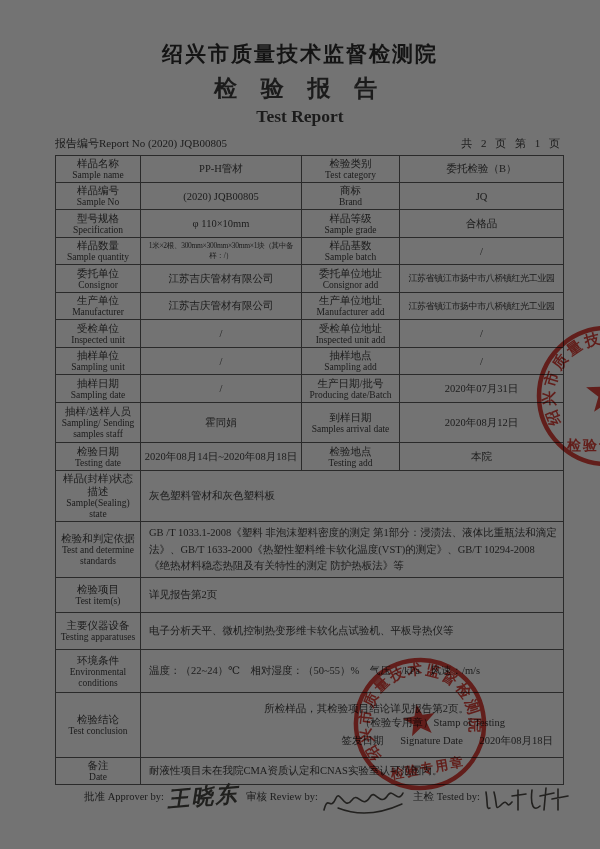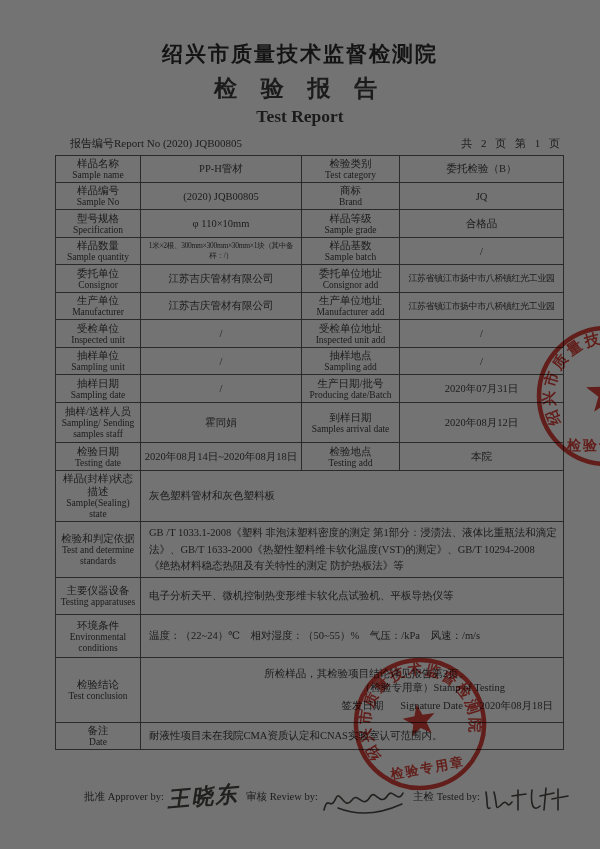--- a/index.html
+++ b/index.html
@@ -8,21 +8,21 @@
   .page { position:relative; width:600px; height:849px; background:#737373; overflow:hidden; }
 
   
   .hdr { text-align:center; padding-top:40px; }
   .t-zh { font-size:21px; font-weight:bold; letter-spacing:2px; color:#141414; }
   .t-en { font-size:14.5px; font-weight:bold; margin-top:7px; }
   .t-rzh { font-size:23px; font-weight:bold; letter-spacing:9px; margin-top:5px; }
   .t-ren { font-size:17.5px; font-weight:bold; margin-top:2px; }
 
   .meta { display:flex; justify-content:space-between; align-items:flex-end;
-          margin:9px 37px 0 70px; font-size:11px; }
+          margin:9px 37px 0 55px; font-size:11px; }
   .meta-right { letter-spacing:3px; }
 
   
   table { border-collapse:collapse; margin:4px 0 0 55px; width:508px; table-layout:fixed; }
   td { border:1px solid #2a2a2a; font-size:10.5px; text-align:center; vertical-align:middle;
        overflow:hidden; padding:1px 2px; }
   tr.h27{height:27px} tr.h28{height:28px} tr.h34{height:34px} tr.h40{height:40px}
   tr.h53{height:53px} tr.h35{height:35px} tr.h37{height:37px} tr.h43{height:43px}
   tr.h65{height:65px}
   td.lbl .zh { display:block; font-size:10.5px; line-height:1.25; }
@@ -220,20 +220,27 @@
           </td>
       <td class="val wide" colspan="3">灰色塑料管材和灰色塑料板</td>
     </tr>
     <tr class="h53">
       <td class="lbl">
             <span class="zh">检验和判定依据</span>
             <span class="en">Test and determine standards</span>
           </td>
       <td class="val wide stds" colspan="3">GB /T 1033.1-2008《塑料 非泡沫塑料密度的测定 第1部分：浸渍法、液体比重瓶法和滴定法》、GB/T 1633-2000《热塑性塑料维卡软化温度(VST)的测定》、GB/T 10294-2008 《绝热材料稳态热阻及有关特性的测定 防护热板法》等</td>
     </tr>
+    <tr class="h35">
+      <td class="lbl">
+            <span class="zh">检验项目</span>
+            <span class="en">Test item(s)</span>
+          </td>
+      <td class="val wide" colspan="3">详见报告第2页</td>
+    </tr>
     <tr class="h37">
       <td class="lbl">
             <span class="zh">主要仪器设备</span>
             <span class="en">Testing apparatuses</span>
           </td>
       <td class="val wide" colspan="3">电子分析天平、微机控制热变形维卡软化点试验机、平板导热仪等</td>
     </tr>
     <tr class="h43">
       <td class="lbl">
             <span class="zh">环境条件</span>

